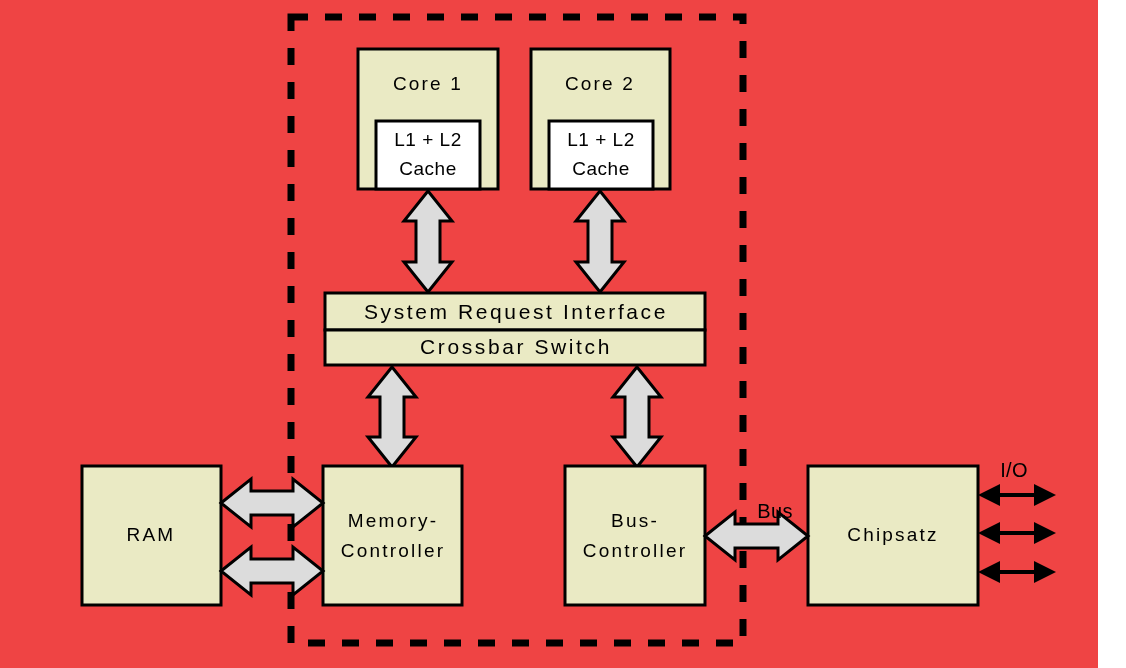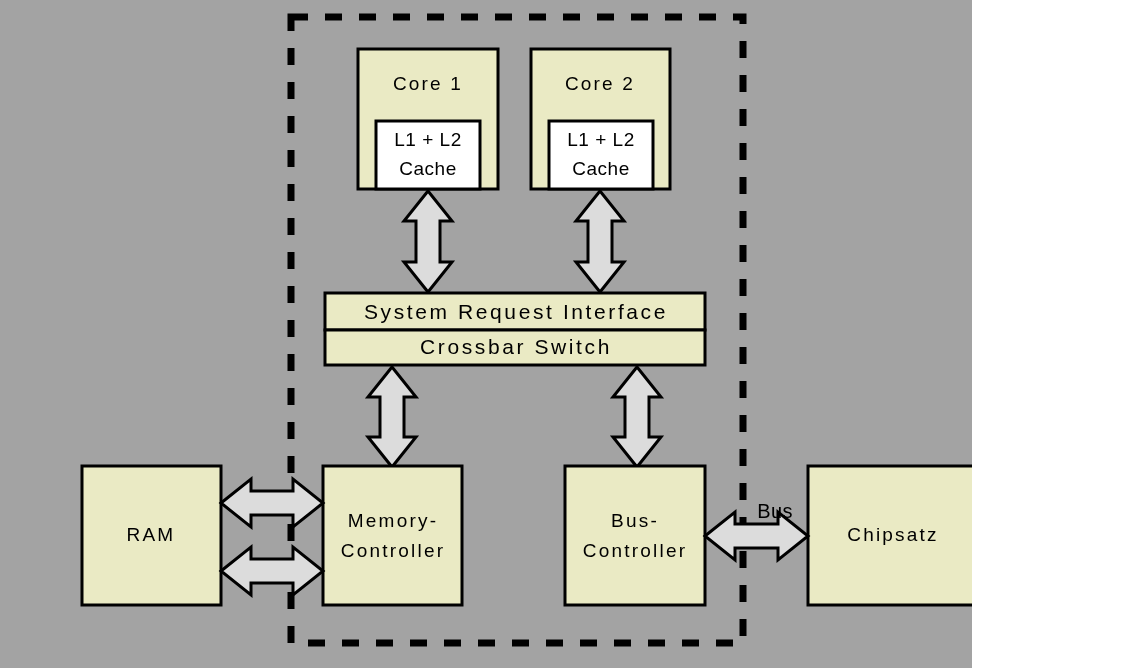--- a/index.html
+++ b/index.html
@@ -2,23 +2,23 @@
 <html><head>
 <meta charset="utf-8">
 <style>
   html, body {
     margin: 0;
     padding: 0;
     background: #ffffff;
   }
   #stage {
     position: relative;
-    width: 972px;
+    width: 1098px;
     height: 668px;
-    background: #a3a3a3;
+    background: #ef4444;
     font-family: "Liberation Sans", sans-serif;
     overflow: hidden;
   }
   svg.diagram {
     position: absolute;
     top: 0;
     left: 0;
     width: 1126px;
     height: 668px;
   }

